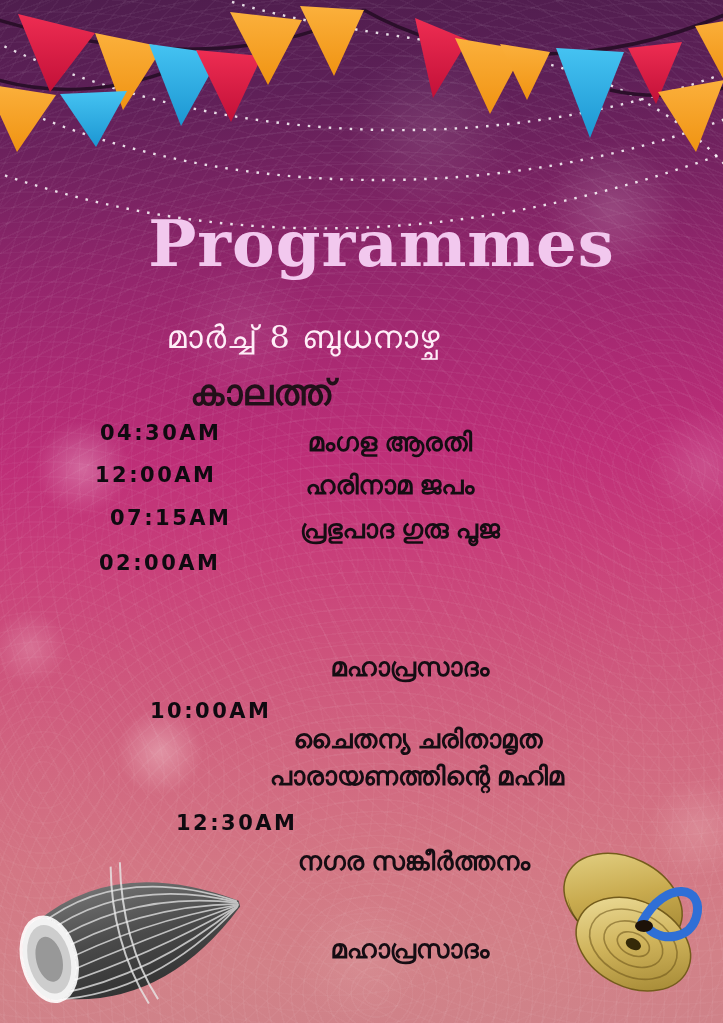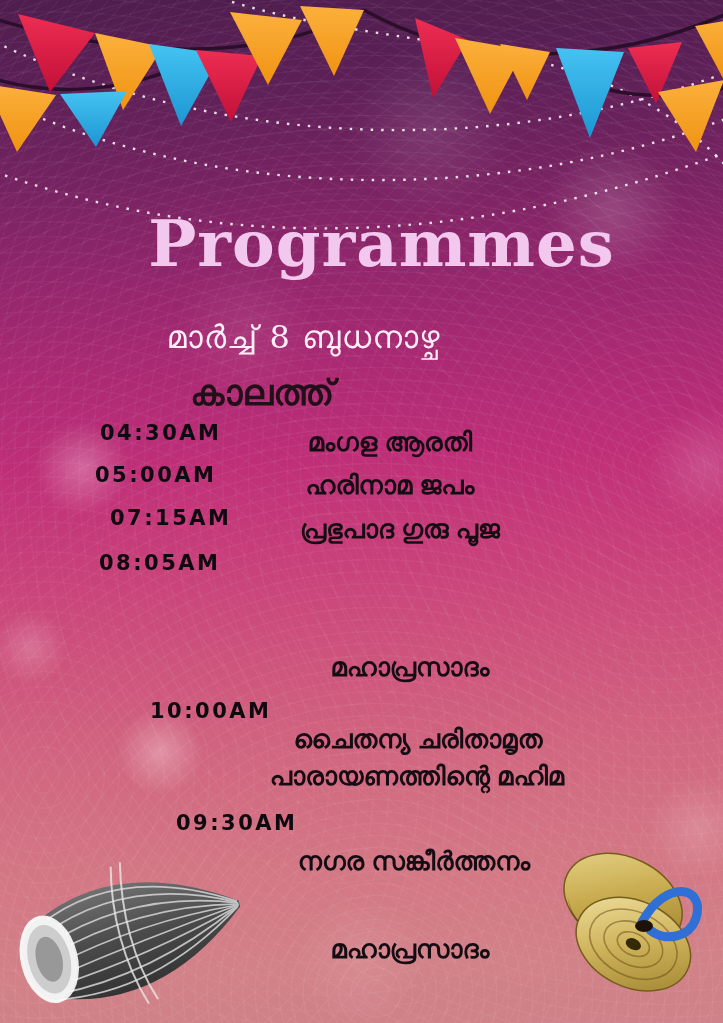--- a/index.html
+++ b/index.html
@@ -122,33 +122,33 @@
       </g>
     </svg>
   </div>
 
   <div class="title">Programmes</div>
   <div class="date-line">മാർച്ച് 8 ബുധനാഴ്ച</div>
   <div class="section-heading">കാലത്ത്</div>
 
   <div class="time t0">04:30AM</div>
   <div class="event e0">മംഗള ആരതി</div>
-  <div class="time t1">05:00AM</div>
+  <div class="time t1">12:00AM</div>
   <div class="event e1">ഹരിനാമ ജപം</div>
   <div class="time t2">07:15AM</div>
   <div class="event e2">പ്രഭുപാദ ഗുരു പൂജ</div>
-  <div class="time t3">08:05AM</div>
+  <div class="time t3">02:00AM</div>
 
   <div class="event maha1">മഹാപ്രസാദം</div>
 
   <div class="time t4">10:00AM</div>
   <div class="event e4a">ചൈതന്യ ചരിതാമൃത</div>
   <div class="event e4b">പാരായണത്തിന്റെ  മഹിമ</div>
 
-  <div class="time t5">09:30AM</div>
+  <div class="time t5">12:30AM</div>
   <div class="event e5">നഗര സങ്കീർത്തനം</div>
 
   <div class="event maha2">മഹാപ്രസാദം</div>
 
   <div class="drum-wrap">
     <svg width="252" height="176" viewBox="0 0 252 176" xmlns="http://www.w3.org/2000/svg">
       <defs>
         <linearGradient id="dg" x1="0" y1="0" x2="0" y2="1">
           <stop offset="0" stop-color="#707070"></stop>
           <stop offset="0.5" stop-color="#4a4a4a"></stop>

